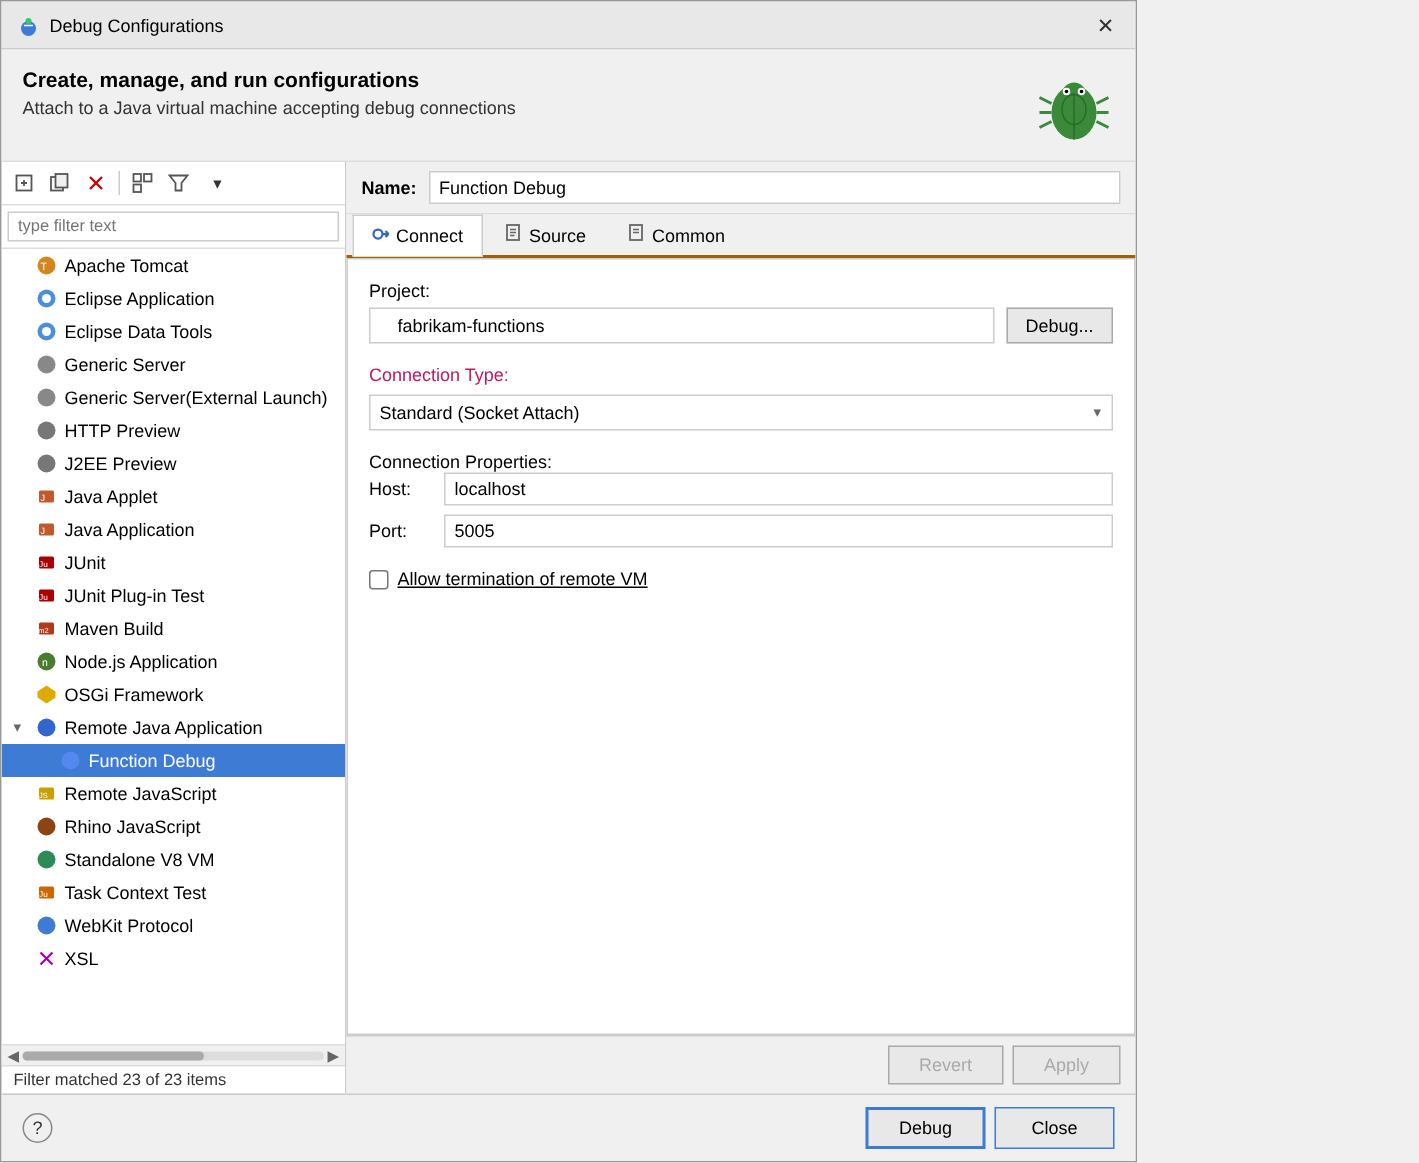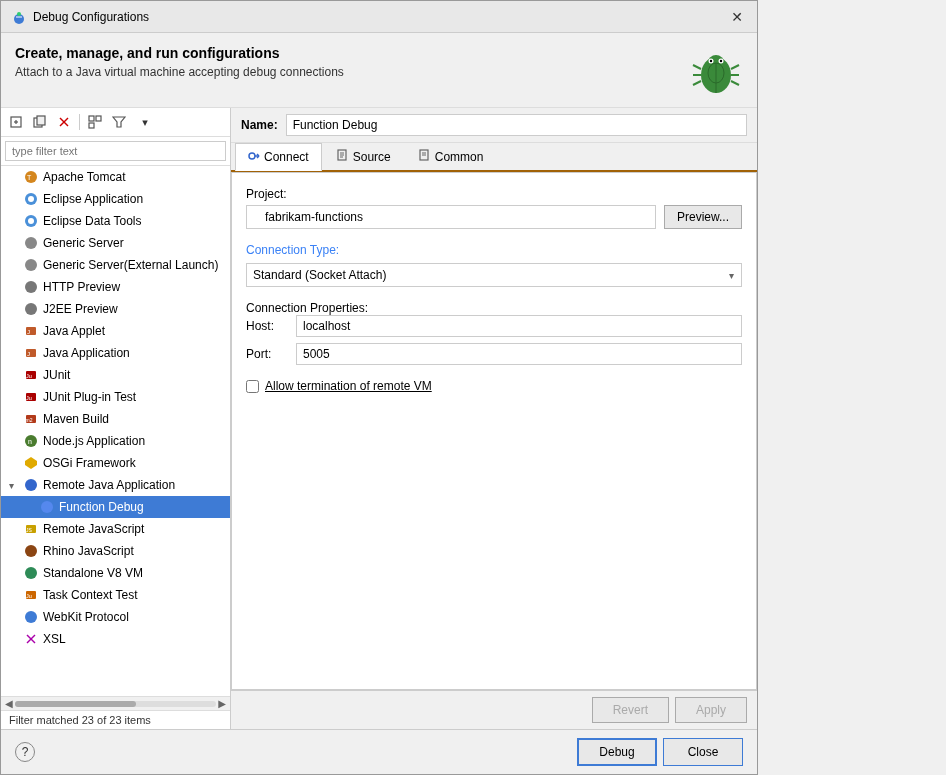--- a/index.html
+++ b/index.html
@@ -264,21 +264,21 @@
     }
     .browse-btn {
       padding: 4px 12px;
       border: 1px solid #aaa;
       background: #e8e8e8;
       font-size: 12px;
       cursor: pointer;
     }
     .section-label {
       font-size: 12px;
-      color: #3b82f6;
+      color: #be185d;
       margin-bottom: 6px;
       display: block;
     }
     .dropdown-select {
       width: 100%;
       padding: 4px 6px;
       border: 1px solid #ccc;
       font-size: 12px;
       background: #fff;
       appearance: none;
@@ -764,21 +764,21 @@
           <span>Common</span>
         </div>
       </div>
 
       <div class="config-area">
 
         <div class="form-group">
           <label class="form-label">Project:</label>
           <div class="form-row">
             <input class="form-input" type="text" value="fabrikam-functions" style="">
-            <button class="browse-btn">Preview...</button>
+            <button class="browse-btn">Debug...</button>
           </div>
         </div>
 
         <div class="form-group">
           <label class="section-label">Connection Type:</label>
           <div class="dropdown-wrapper">
             <select class="dropdown-select">
               <option>Standard (Socket Attach)</option>
             </select>
             <span class="dropdown-arrow">▾</span>

